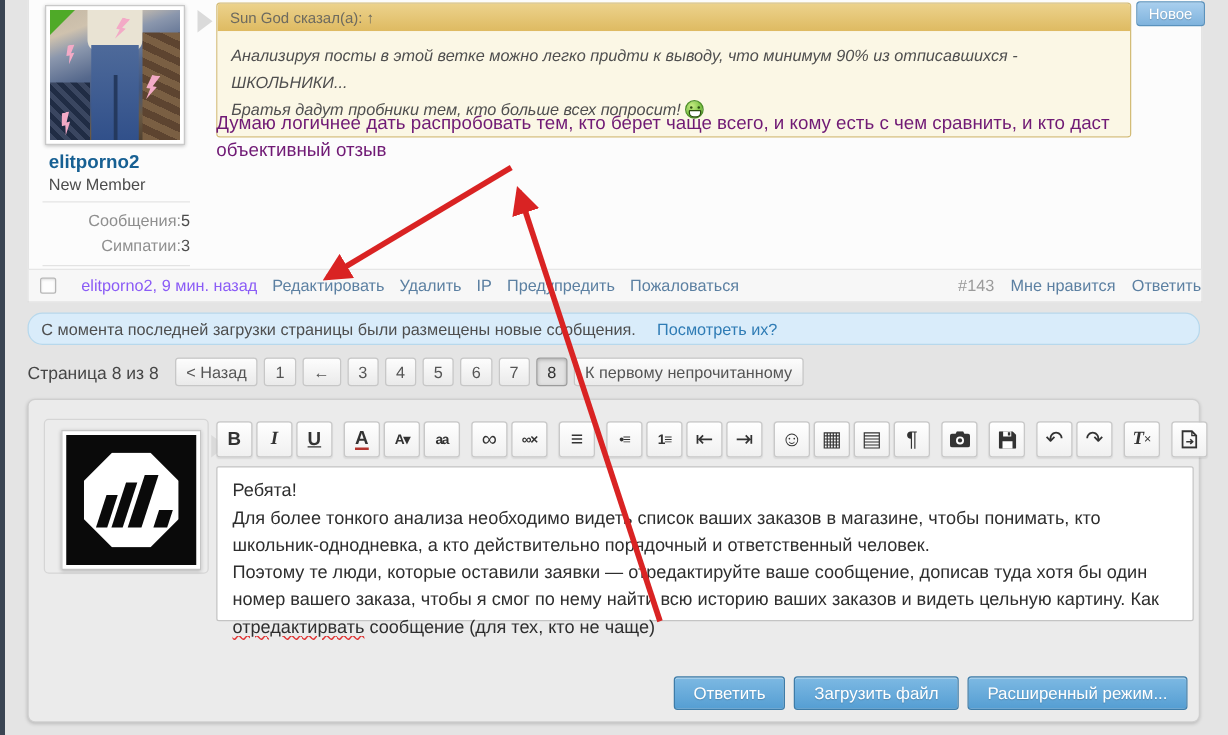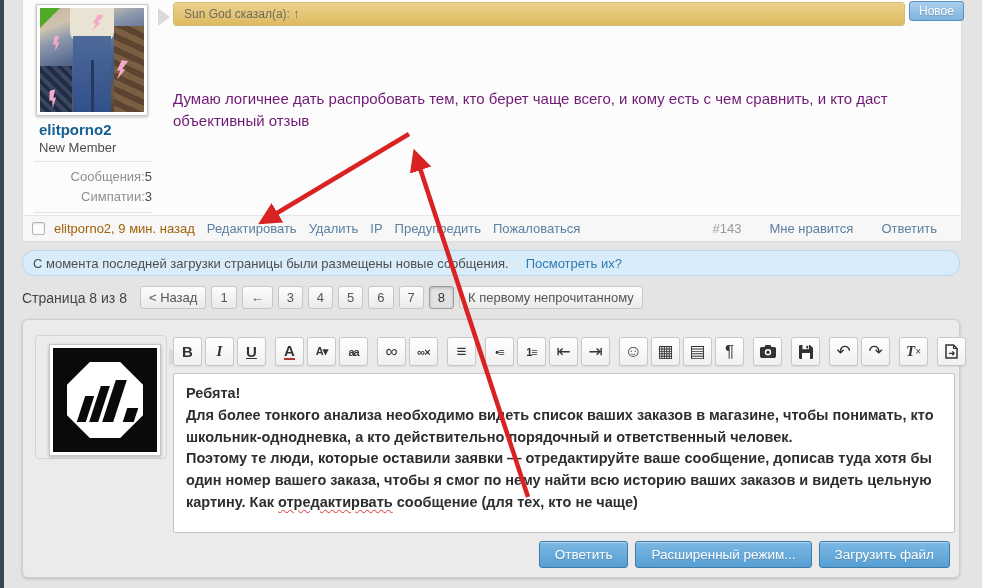--- a/index.html
+++ b/index.html
@@ -51,23 +51,23 @@
   .new-badge { position:absolute; left:886px; top:1px; padding:2px 9px; font-size:12px; color:#fff;
     background:linear-gradient(#a9cfee,#7fb3dd); border:1px solid #5a92bd; border-radius:3px;
     text-shadow:0 1px 1px rgba(0,0,0,.2); }
   .post-body { position:absolute; left:150px; top:88px; width:772px; font-size:15px; color:#701a75; line-height:1.45; }
 
   
   .action-row { position:absolute; left:0; bottom:0; width:938px; height:26px; background:#f7f7f7;
     border-top:1px solid #e6e6e6; display:flex; align-items:center; font-size:13px; }
   .checkbox { width:13px; height:13px; margin-left:9px; background:#fdfdfd; border:1px solid #b5b5b5;
     border-radius:2px; box-shadow:inset 0 1px 2px rgba(0,0,0,.12); }
-  .meta-text { color:#a16207; margin-left:9px; }
+  .meta-text { color:#8b5cf6; margin-left:20px; }
   .act-link { color:#5c80a2; text-decoration:none; margin-left:12px; }
-  .row-right { margin-left:auto; margin-right:24px; display:flex; gap:28px; align-items:center; }
+  .row-right { margin-left:auto; margin-right:0; display:flex; gap:13px; align-items:center; }
   .post-num { color:#9b9b9b; }
 
   
   .notice { position:absolute; left:22px; top:250px; width:938px; height:26px; background:#d9ecfa;
     border:1px solid #b7d8ec; border-radius:12px; display:flex; align-items:center; padding:0 10px; font-size:13px; color:#4e4e4e; }
   .notice a { color:#2f7cb5; text-decoration:none; margin-left:17px; }
 
   
   .pagenav { position:absolute; left:22px; top:286px; display:flex; align-items:center; gap:5px; }
   .page-label { font-size:14px; color:#464646; margin-right:8px; }
@@ -95,22 +95,22 @@
     background:linear-gradient(#ffffff,#f0f0f0); border:1px solid #c8c8c8; border-radius:3px;
     color:#333; font-size:15px; box-shadow:0 1px 1px rgba(0,0,0,.07); cursor:default; }
   .g-b{font-weight:bold;} .g-i{font-style:italic;font-family:"Liberation Serif",serif;font-weight:bold;}
   .g-u{text-decoration:underline;font-weight:bold;}
   .g-a{font-weight:bold;border-bottom:2px solid #b3342e;line-height:1.05;}
   .g-sm{font-size:11px;letter-spacing:-1px;font-weight:bold;}
   .g-16{font-size:17px;}
   .tx-label{font-family:"Liberation Serif",serif;font-style:italic;font-weight:bold;font-size:15px;}
   .tx-sub{font-size:10px;vertical-align:-3px;}
 
-  .ed-textarea { position:absolute; left:150px; top:53px; width:782px; height:160px; background:#fff;
-    border:1px solid #c4c4c4; border-radius:2px; padding:9px 12px; font-size:14.5px; color:#2e2e2e; line-height:1.5;font-weight:bold; }
+  .ed-textarea { position:absolute; left:150px; top:53px; width:782px; height:124px; background:#fff;
+    border:1px solid #c4c4c4; border-radius:2px; padding:9px 12px; font-size:14.5px; color:#2e2e2e; line-height:1.5; }
   .misspell { text-decoration:underline wavy #e03131; text-decoration-thickness:1px; text-underline-offset:2px; }
   .editor-submit { position:absolute; right:9px; bottom:9px; display:flex; gap:7px; }
   .btn-blue { padding:5px 15px; font-size:13.5px; color:#fff; background:linear-gradient(#7db9e3,#559ed3);
     border:1px solid #3e7ca8; border-radius:3px; box-shadow:inset 0 1px 0 rgba(255,255,255,.4);
     text-shadow:0 1px 1px rgba(0,0,0,.18); cursor:default; }
 
   .overlay { position:absolute; left:0; top:0; width:982px; height:588px; pointer-events:none; z-index:50; }
 </style>
 </head>
 <body>
@@ -146,20 +146,24 @@
         <span class="stat-label">Симпатии:</span>
         <span class="stat-value">3</span>
       </div>
       <div class="user-divider" style="top:212px"></div>
     </div>
 
     <div class="beak-right" style="left:135px;top:8px"></div>
 
     <div class="quote">
       <div class="quote-header">Sun God сказал(а): ↑</div>
+      <div class="quote-body">
+        <div>Анализируя посты в этой ветке можно легко придти к выводу, что минимум 90% из отписавшихся - ШКОЛЬНИКИ...</div>
+        <div><span>Братья дадут пробники тем, кто больше всех попросит!</span><span class="smiley"></span></div>
+      </div>
     </div>
 
     <a class="new-badge">Новое</a>
 
     <div class="post-body">Думаю логичнее дать распробовать тем, кто берет чаще всего, и кому есть с чем сравнить, и кто даст объективный отзыв</div>
 
     <div class="action-row">
       <div class="checkbox"></div>
       <span class="meta-text">elitporno2, 9 мин. назад</span>
       <a class="act-link">Редактировать</a>
@@ -317,22 +321,22 @@
     </div>
 
     <div class="ed-textarea">
       <div>Ребята!</div>
       <div>Для более тонкого анализа необходимо видеть список ваших заказов в магазине, чтобы понимать, кто школьник-однодневка, а кто действительно порядочный и ответственный человек.</div>
       <div><span>Поэтому те люди, которые оставили заявки — отредактируйте ваше сообщение, дописав туда хотя бы один номер вашего заказа, чтобы я смог по нему найти всю историю ваших заказов и видеть цельную картину. Как </span><span class="misspell">отредактирвать</span><span> сообщение (для тех, кто не чаще)</span></div>
     </div>
 
     <div class="editor-submit">
       <button class="btn-blue">Ответить</button>
+      <button class="btn-blue">Загрузить файл</button>
       <button class="btn-blue">Расширенный режим...</button>
-      <button class="btn-blue">Загрузить файл</button>
     </div>
   </div>
 
   <svg class="overlay" viewBox="0 0 982 588">
     <defs>
       <marker id="ah" markerWidth="5" markerHeight="5" refX="4" refY="2.5" orient="auto" markerUnits="strokeWidth">
         <polygon points="0,0 5,2.5 0,5" fill="#d92323"></polygon>
       </marker>
     </defs>
     <line x1="409" y1="134" x2="262" y2="222" stroke="#d92323" stroke-width="4.5" marker-end="url(#ah)"></line>

